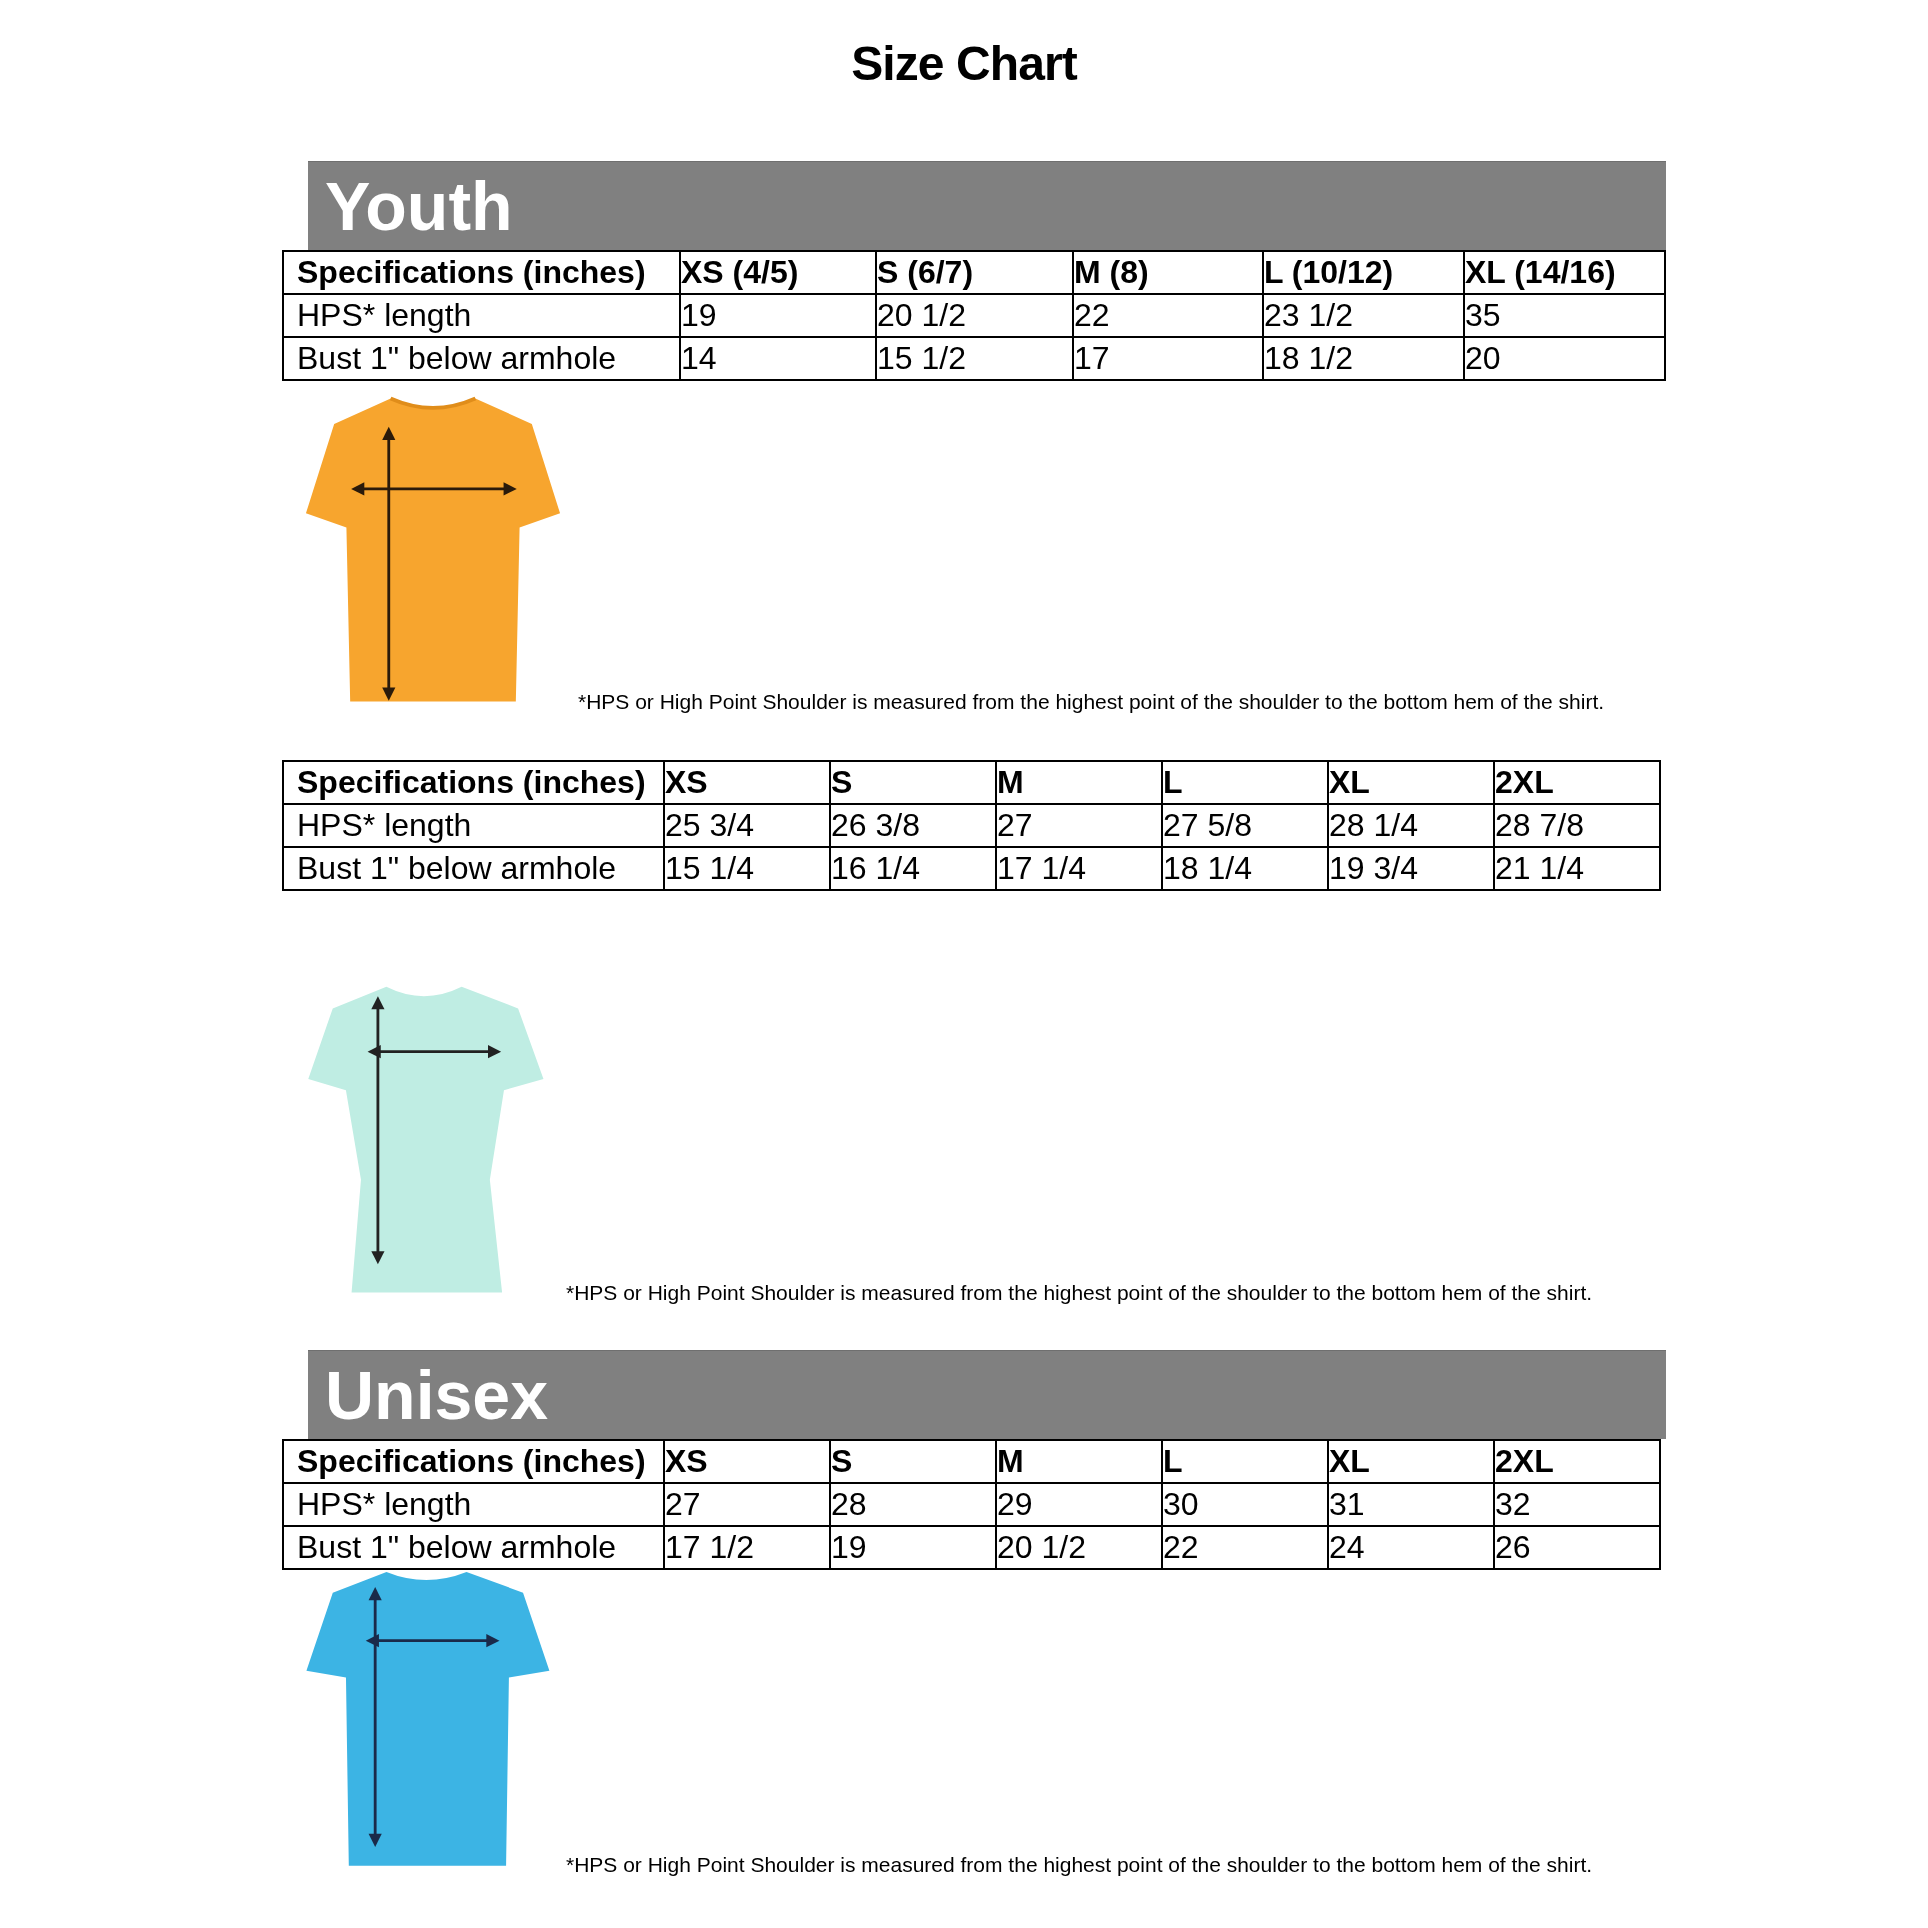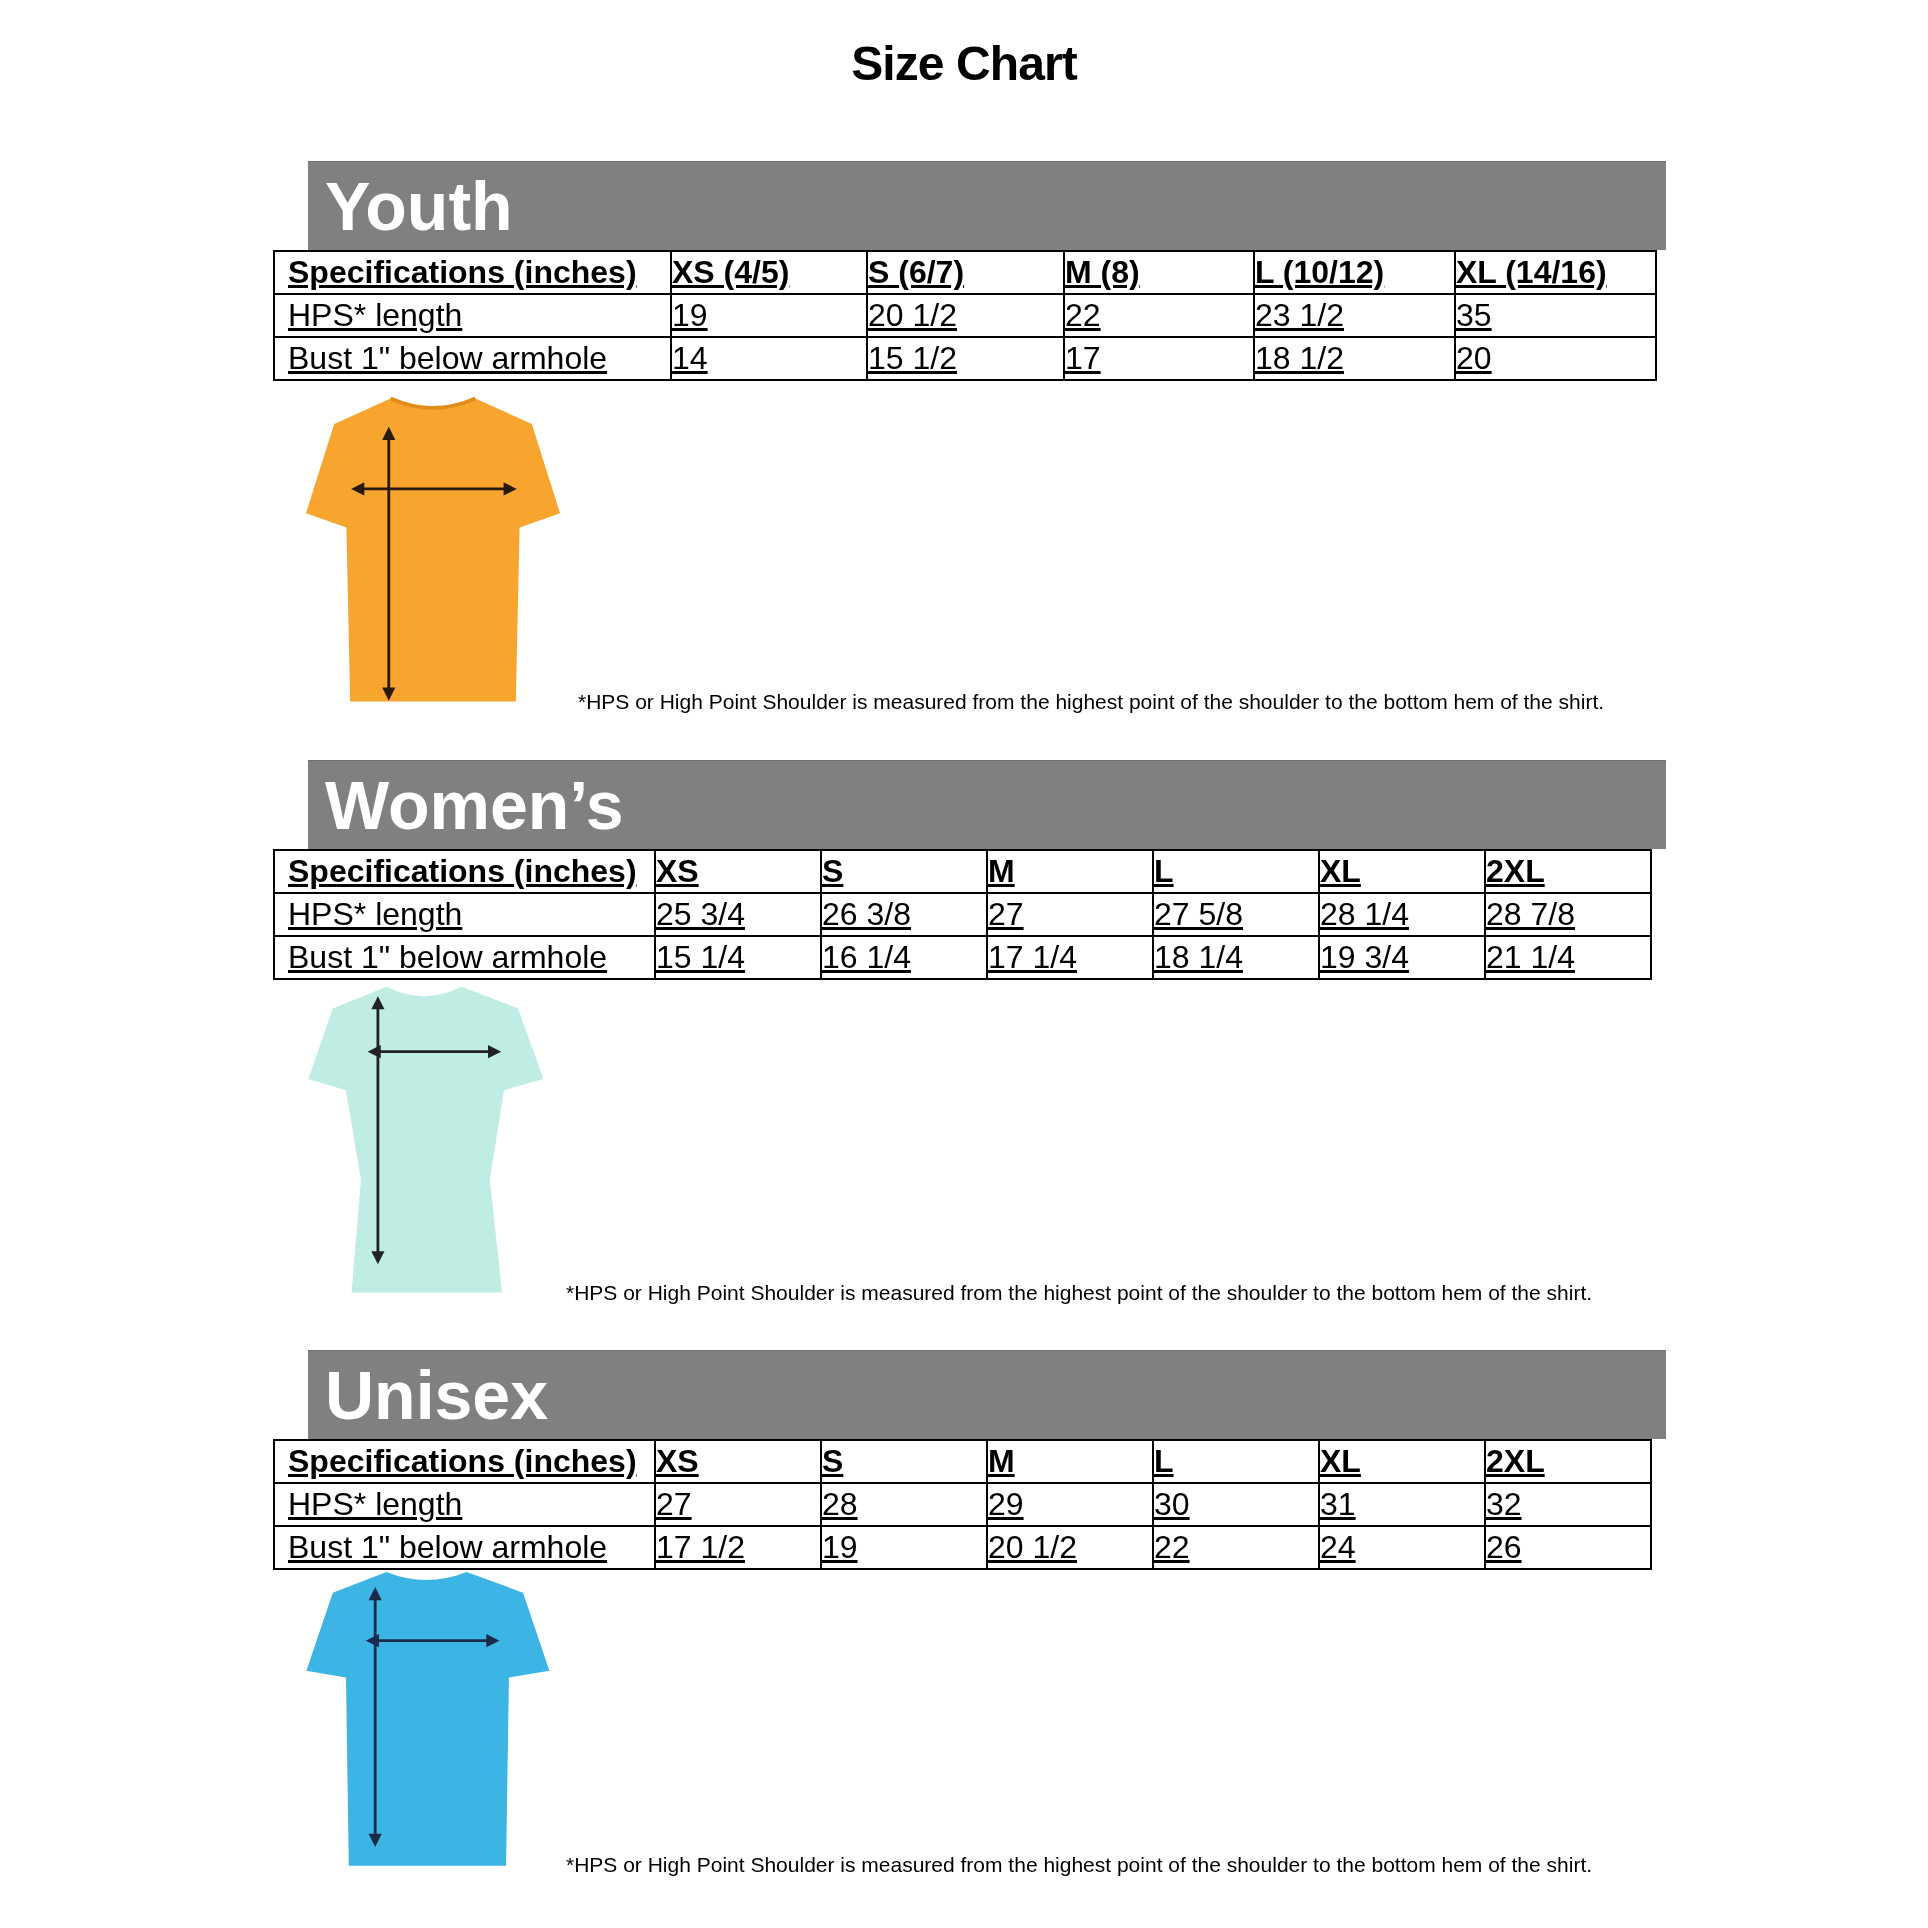--- a/index.html
+++ b/index.html
@@ -1,20 +1,20 @@
 <!DOCTYPE html>
 <html style="font-size:15px"><head>
 <meta charset="utf-8">
 <style>
   html, body { margin:0; padding:0; background:#ffffff; }
   body { width:1928px; height:1928px; position:relative; overflow:hidden; font-family:"Liberation Sans", sans-serif; color:#000; }
   .title { position:absolute; left:0; width:1928px; top:36px; text-align:center; font-size:48px; font-weight:bold; letter-spacing:-0.9px; }
   .section { position:absolute; left:272px; width:1394px; }
   .banner { background:#808080; color:#fff; height:89px; font-size:68px; font-weight:bold; line-height:89px; padding-left:17px; box-sizing:border-box; border-top:0.9px solid #6f6f6f;margin-left:36px; }
-  table.spec { border-collapse:collapse; margin-left:1px;text-decoration:underline; }
+  table.spec { border-collapse:collapse; margin-left:10px; }
   table.spec td { border:2.8px solid #000; height:41px; padding:0; font-size:32px; text-align:left; line-height:41px; }
   table.spec td.rowlabel { text-align:left; padding-left:13px; }
   table.spec tr.head td { font-weight:bold; }
   .shirt { position:absolute; }
   .note { position:absolute; font-size:21px; white-space:nowrap; }
 </style>
 </head>
 <body>
 
 <div class="title">Size Chart</div>
@@ -56,21 +56,20 @@
   <line x1="93" y1="45" x2="93" y2="322" stroke="#2a1a0a" stroke-width="3"></line>
   <polygon points="93,38 86,52 100,52" fill="#2a1a0a"></polygon>
   <polygon points="93,329 86,315 100,315" fill="#2a1a0a"></polygon>
   <line x1="60" y1="104" x2="222" y2="104" stroke="#2a1a0a" stroke-width="3"></line>
   <polygon points="53,104 67,97 67,111" fill="#2a1a0a"></polygon>
   <polygon points="229,104 215,97 215,111" fill="#2a1a0a"></polygon>
 </svg>
 <div class="note" style="left:578px; top:690px;">*HPS or High Point Shoulder is measured from the highest point of the shoulder to the bottom hem of the shirt.</div>
 
 <div class="section" style="top:760px;">
-  <div class="banner">Women’s</div>
   <table class="spec">
     <tbody>
         <tr class="head">
       <td class="rowlabel" style="width:366px">Specifications (inches)</td>
       <td style="width:164px">XS</td>
       <td style="width:164px">S</td>
       <td style="width:164px">M</td>
       <td style="width:164px">L</td>
       <td style="width:164px">XL</td>
       <td style="width:164px">2XL</td>

